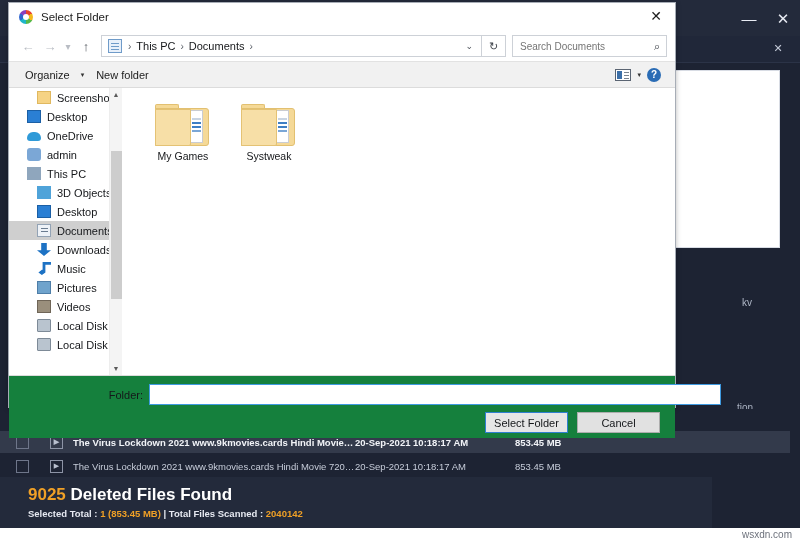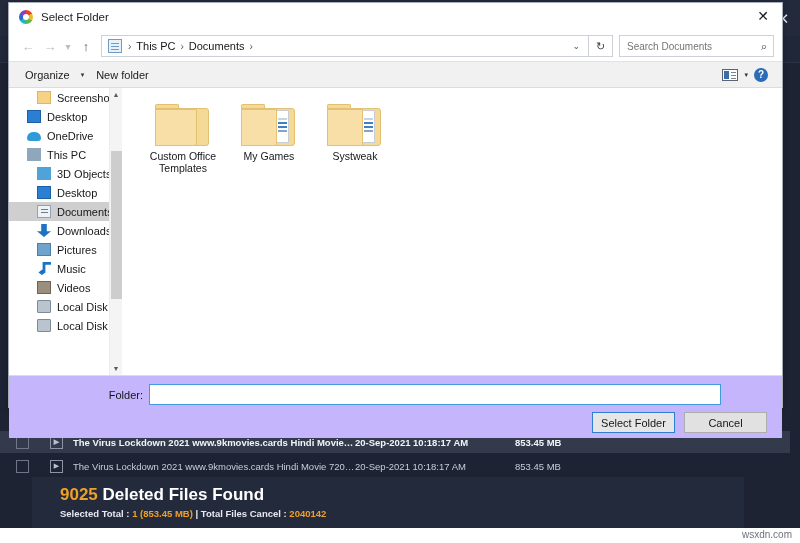--- a/index.html
+++ b/index.html
@@ -154,21 +154,20 @@
   .filerow .fdate { width: 160px; }
   .filerow .fsize { width: 110px; text-align: left; }
   .filerow .floc { flex: 1; }
 
   
   .statusbar {
     position: absolute;
     left: 0; top: 477px;
     width: 712px; height: 51px;
     background: #232a3b;
-    margin-left: 32px;
   }
   .status-head {
     position: absolute;
     left: 28px; top: 8px;
     font-size: 17px;
     color: #ffffff;
     font-weight: bold;
     white-space: nowrap;
   }
   .status-head .num { color: #f0a026; }
@@ -198,21 +197,21 @@
     position: absolute;
     right: 8px; top: 529px;
     font-size: 10px;
     color: #6d727c;
   }
 
   
   .dialog {
     position: absolute;
     left: 8px; top: 2px;
-    width: 775px; height: 406px;
+    width: 668px; height: 406px;
     background: #ffffff;
     border: 1px solid #a7adb6;
     box-sizing: border-box;
     box-shadow: 0 1px 5px rgba(0,0,0,0.28);
   }
   .dlg-titlebar {
     position: relative;
     height: 27px;
     background: #ffffff;
     display: flex;
@@ -568,21 +567,21 @@
     font-size: 10.5px;
     color: #15171a;
     text-align: center;
     line-height: 12px;
     max-width: 84px;
   }
 
   
   .dlg-footer {
     height: 62px;
-    background: #c4b5fd;
+    background: #15803d;
     border-top: 1px solid #dcdcdc;
     position: relative;
   }
   .folder-row {
     position: absolute;
     left: 0; top: 8px;
     width: 733px;
     display: flex;
     align-items: center;
   }
@@ -694,21 +693,21 @@
       <div class="fdate">20-Sep-2021 10:18:17 AM</div>
       <div class="fsize">853.45 MB</div>
       <div class="floc"></div>
     </div>
 
     <div class="statusbar">
       <div class="status-head">
         <span class="num">9025</span><span> Deleted Files Found</span>
       </div>
       <div class="status-sub">
-        <span>Selected Total : </span><span class="hl">1 (853.45 MB)</span><span> | Total Files Cancel : </span><span class="hl">2040142</span>
+        <span>Selected Total : </span><span class="hl">1 (853.45 MB)</span><span> | Total Files Scanned : </span><span class="hl">2040142</span>
       </div>
     </div>
 
   </div>
 
   <div class="watermark">wsxdn.com</div>
 
   <div class="dialog">
 
     <div class="dlg-titlebar">
@@ -764,46 +763,50 @@
         </div>
         <div class="side-item indent1">
           <span class="side-ico ico-desktop"></span>
           <span>Desktop</span>
         </div>
         <div class="side-item indent1">
           <span class="side-ico ico-onedrive"></span>
           <span>OneDrive</span>
         </div>
         <div class="side-item indent1">
+          <span class="side-ico ico-user"></span>
+          <span>admin</span>
+        </div>
+        <div class="side-item indent1">
           <span class="side-ico ico-thispc"></span>
           <span>This PC</span>
         </div>
         <div class="side-item indent2">
           <span class="side-ico ico-3d"></span>
           <span>3D Objects</span>
         </div>
         <div class="side-item indent2">
           <span class="side-ico ico-desktop"></span>
           <span>Desktop</span>
         </div>
         <div class="side-item indent2 selected">
           <span class="side-ico ico-docs"></span>
           <span>Documents</span>
         </div>
         <div class="side-item indent2">
           <span class="side-ico ico-down"></span>
           <span>Downloads</span>
         </div>
         <div class="side-item indent2">
+          <span class="side-ico ico-music"></span>
+          <span>Music</span>
+        </div>
+        <div class="side-item indent2">
           <span class="side-ico ico-pics"></span>
           <span>Pictures</span>
-        </div>
-        <div class="side-item indent2">
-          <span class="side-ico ico-music"></span>
-          <span>Music</span>
         </div>
         <div class="side-item indent2">
           <span class="side-ico ico-videos"></span>
           <span>Videos</span>
         </div>
         <div class="side-item indent2">
           <span class="side-ico ico-disk"></span>
           <span>Local Disk (C:)</span>
         </div>
         <div class="side-item indent2">
@@ -812,28 +815,20 @@
         </div>
 
         <div class="side-scroll">
           <div class="scroll-arrow">▲</div>
           <div class="scroll-thumb"></div>
           <div class="scroll-arrow bottom">▼</div>
         </div>
       </div>
 
       <div class="dlg-content">
-        <div class="folder-item">
-          <div class="folder-art">
-            <div class="folder-tab"></div>
-            <div class="folder-back"></div>
-            <div class="folder-empty-flap"></div>
-          </div>
-          <div class="folder-label">Custom Office Templates</div>
-        </div>
 
         <div class="folder-item">
           <div class="folder-art">
             <div class="folder-tab"></div>
             <div class="folder-back"></div>
             <div class="folder-papers"></div>
             <div class="folder-front"></div>
           </div>
           <div class="folder-label">My Games</div>
         </div>

